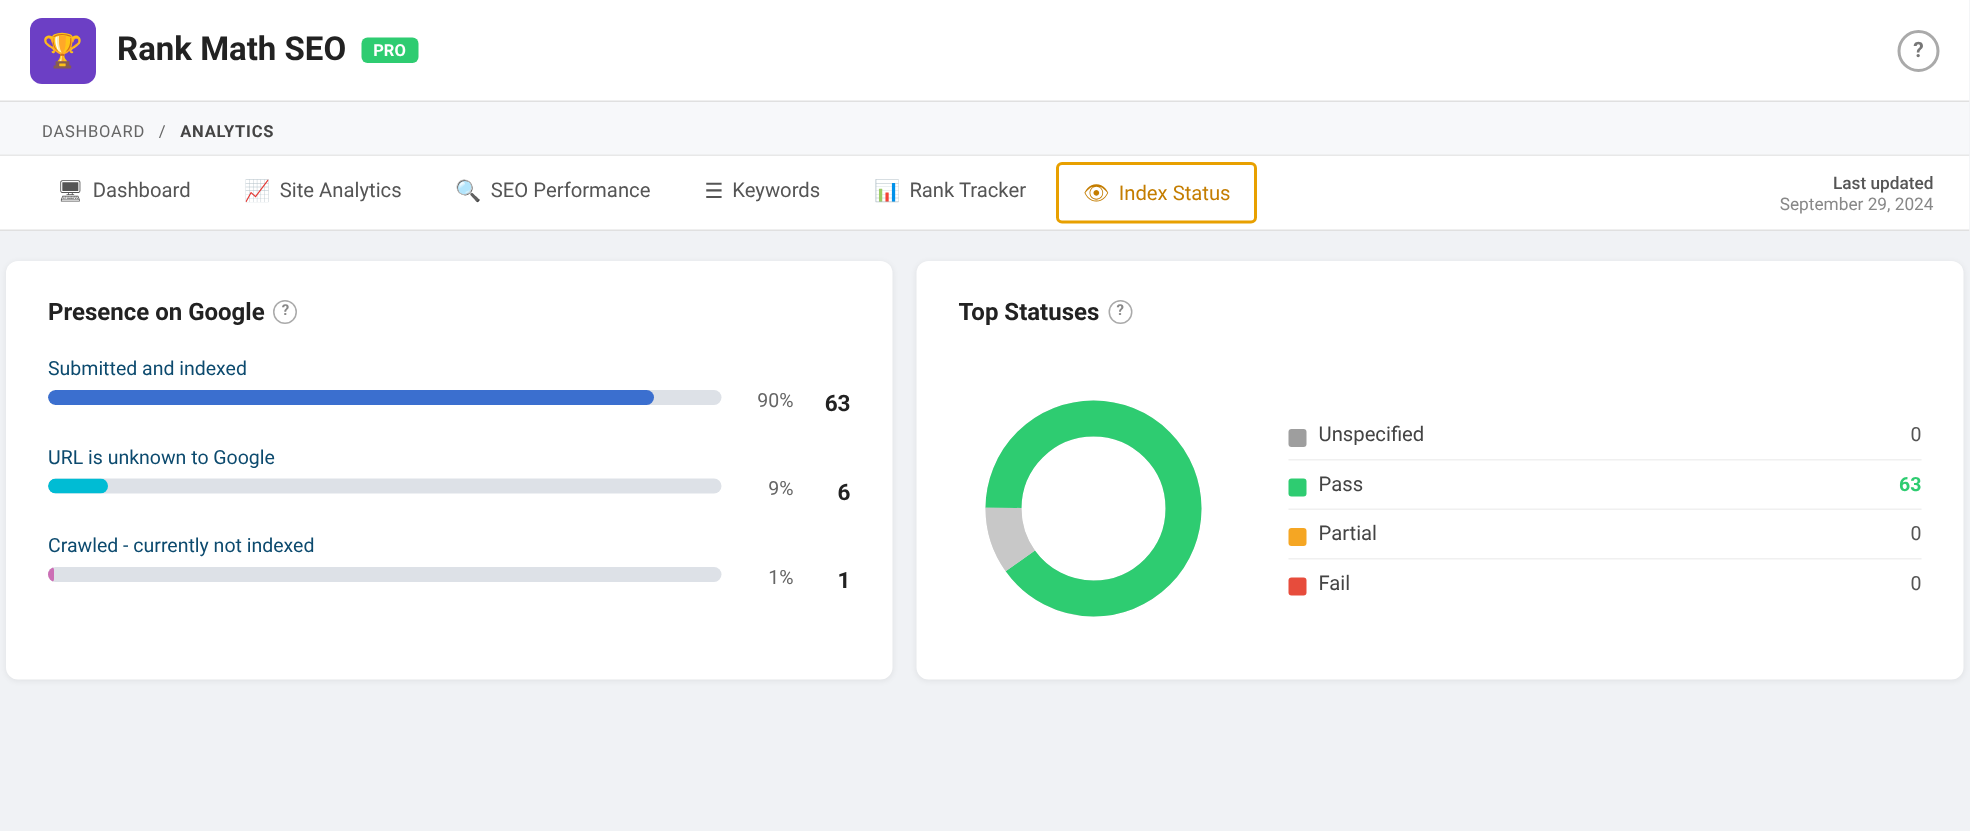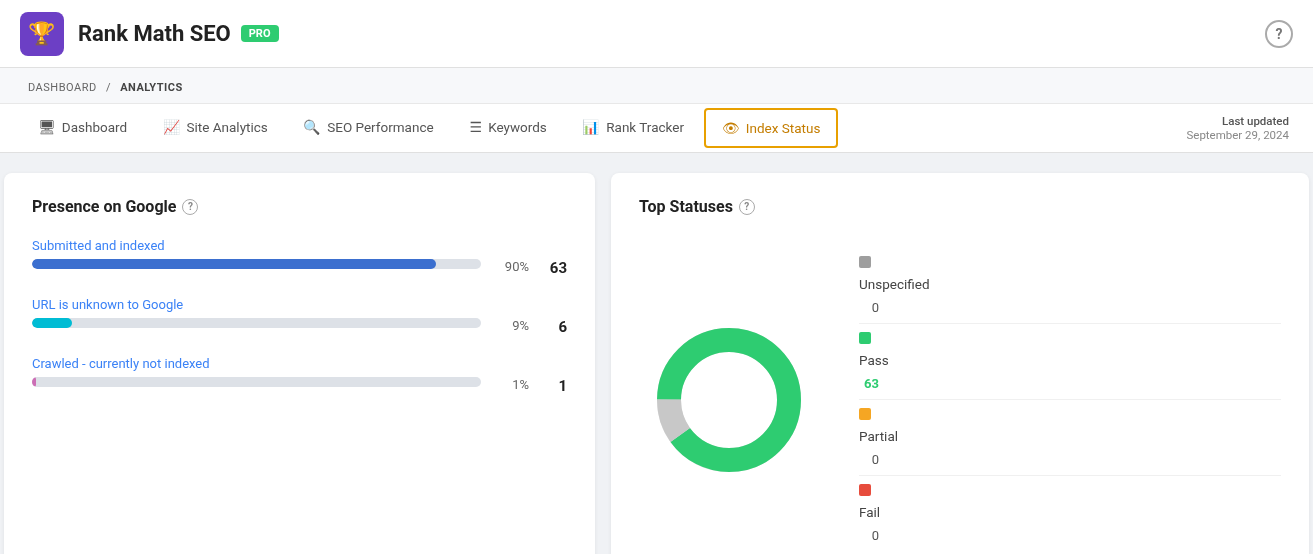--- a/index.html
+++ b/index.html
@@ -158,21 +158,21 @@
       font-weight: bold;
       cursor: pointer;
     }
 
     
     .progress-row {
       margin-bottom: 20px;
     }
     .progress-label {
       font-size: 13px;
-      color: #3b82f6;
+      color: #0c4a6e;
       margin-bottom: 6px;
     }
     .progress-track-row {
       display: flex;
       align-items: flex-start;
       gap: 16px;
     }
     .progress-track {
       flex: 1;
       height: 10px;
@@ -215,26 +215,25 @@
       width: 180px;
       height: 180px;
     }
 
     
     .legend {
       flex: 1;
     }
     .legend-row {
       display: flex;
-      align-items: flex-start;
+      align-items: flex-end;
       padding: 8px 0;
       border-bottom: 1px solid #f0f0f0;
       font-size: 13.5px;
       gap: 8px;
-      flex-direction: column;
     }
     .legend-row:last-child { border-bottom: none; }
     .legend-dot {
       width: 12px;
       height: 12px;
       border-radius: 2px;
       flex-shrink: 0;
     }
     .legend-label {
       flex: 1;

